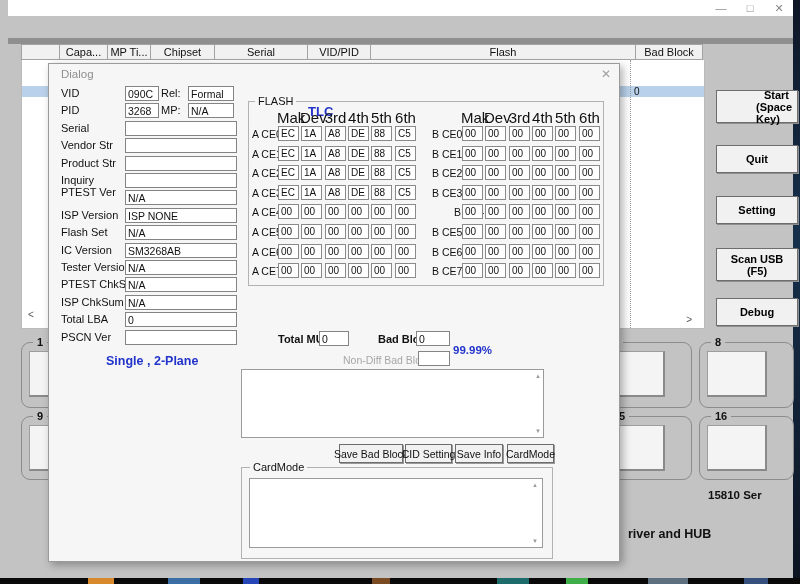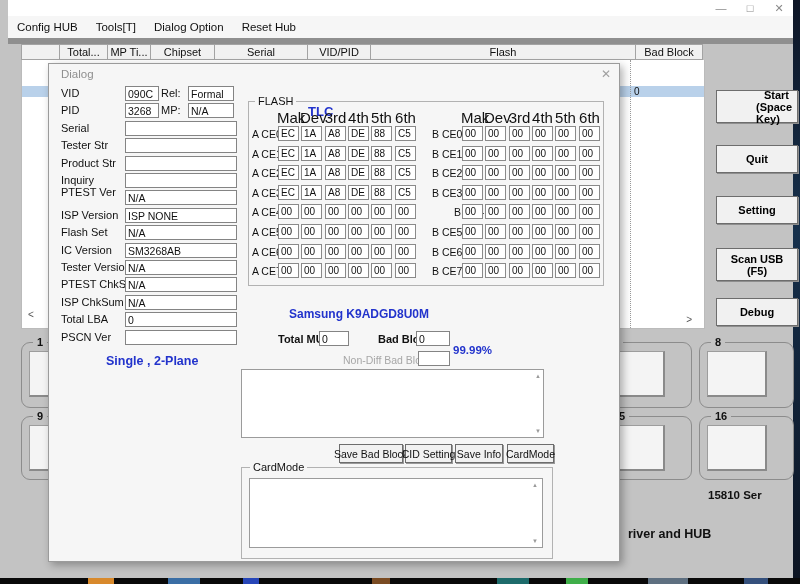--- a/index.html
+++ b/index.html
@@ -93,31 +93,25 @@
 
   <div class="win">
     <div class="titlebar">
       <div class="win-controls">
         <span>—</span>
         <span>□</span>
         <span>✕</span>
       </div>
     </div>
 
-    <div class="menubar" id="menubar">
-        <span class="menu-item">Config HUB</span>
-        <span class="menu-item">Tools[T]</span>
-        <span class="menu-item">Dialog Option</span>
-        <span class="menu-item">Reset Hub</span>
-      </div>
     <div class="band"></div>
 
     <div class="grid-header" id="gridheader">
         <div class="ghc" style="width: 39px;"></div>
-        <div class="ghc" style="width: 48px;">Total...</div>
+        <div class="ghc" style="width: 48px;">Capa...</div>
         <div class="ghc" style="width: 43px;">MP Ti...</div>
         <div class="ghc" style="width: 64px;">Chipset</div>
         <div class="ghc" style="width: 93px;">Serial</div>
         <div class="ghc" style="width: 63px;">VID/PID</div>
         <div class="ghc" style="width: 265px;">Flash</div>
         <div class="ghc" style="width: 67px;">Bad Block</div>
       </div>
 
     <div class="grid-body">
       <div class="sel-row"></div>
@@ -186,21 +180,21 @@
         <div class="fld-label" style="left: 12px; top: 23px;">VID</div>
         <input class="fld-input" value="090C" style="left: 76px; top: 22px; width: 34px;">
         <div class="fld-label" style="left: 112px; top: 23px;">Rel:</div>
         <input class="fld-input" value="Formal" style="left: 139px; top: 22px; width: 46px;">
         <div class="fld-label" style="left: 12px; top: 40px;">PID</div>
         <input class="fld-input" value="3268" style="left: 76px; top: 39px; width: 34px;">
         <div class="fld-label" style="left: 112px; top: 40px;">MP:</div>
         <input class="fld-input" value="N/A" style="left: 139px; top: 39px; width: 46px;">
         <div class="fld-label" style="left: 12px; top: 58px;">Serial</div>
         <input class="fld-input" style="left: 76px; top: 57px; width: 112px;">
-        <div class="fld-label" style="left: 12px; top: 75px;">Tester Str</div>
+        <div class="fld-label" style="left: 12px; top: 75px;">Vendor Str</div>
         <input class="fld-input" style="left: 76px; top: 74px; width: 112px;">
         <div class="fld-label" style="left: 12px; top: 93px;">Product Str</div>
         <input class="fld-input" style="left: 76px; top: 92px; width: 112px;">
         <div class="fld-label" style="left: 12px; top: 110px;">Inquiry</div>
         <input class="fld-input" style="left: 76px; top: 109px; width: 112px;">
         <div class="fld-label" style="left: 12px; top: 122px;">PTEST Ver</div>
         <input class="fld-input" value="N/A" style="left: 76px; top: 126px; width: 112px;">
         <div class="fld-label" style="left: 12px; top: 145px;">ISP Version</div>
         <input class="fld-input" value="ISP NONE" style="left: 76px; top: 144px; width: 112px;">
         <div class="fld-label" style="left: 12px; top: 162px;">Flash Set</div>
@@ -342,21 +336,20 @@
         <input class="fcell" value="00" style="left: 330px; top: 142px;">
         <div class="frow-label" style="left: 183px; top: 163px;">B CE7</div>
         <input class="fcell" value="00" style="left: 213px; top: 161px;">
         <input class="fcell" value="00" style="left: 236px; top: 161px;">
         <input class="fcell" value="00" style="left: 260px; top: 161px;">
         <input class="fcell" value="00" style="left: 283px; top: 161px;">
         <input class="fcell" value="00" style="left: 306px; top: 161px;">
         <input class="fcell" value="00" style="left: 330px; top: 161px;">
       </div>
 
-    <div class="flash-name blue">Samsung K9ADGD8U0M</div>
 
     <div class="mu-label" style="left:229px;top:269px">Total MU</div>
     <input class="fld-input" style="left: 270px; top: 267px; width: 30px;" id="muval" value="0">
     <div class="mu-label" style="left:329px;top:269px">Bad Block</div>
     <input class="fld-input" style="left: 367px; top: 267px; width: 34px;" id="bbval" value="0">
     <div class="percent blue">99.99%</div>
 
     <div class="nd-label">Non-Diff Bad Block</div>
     <input class="fld-input" style="left: 369px; top: 287px; width: 32px;" id="ndval">
 

